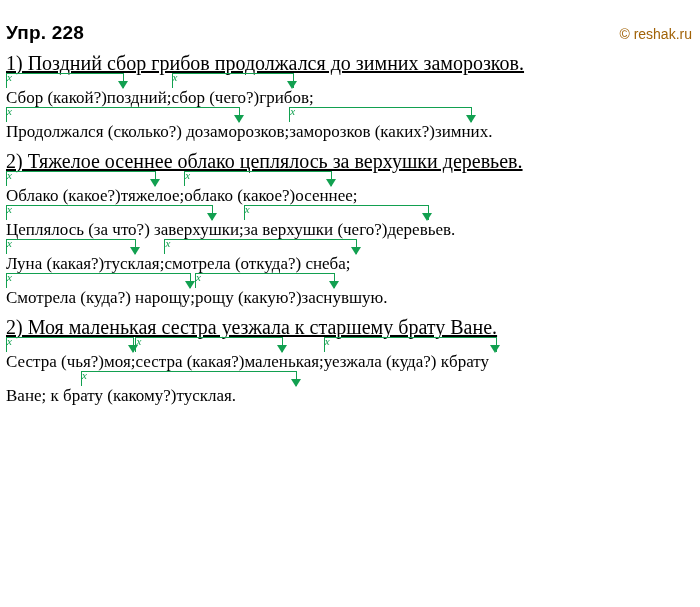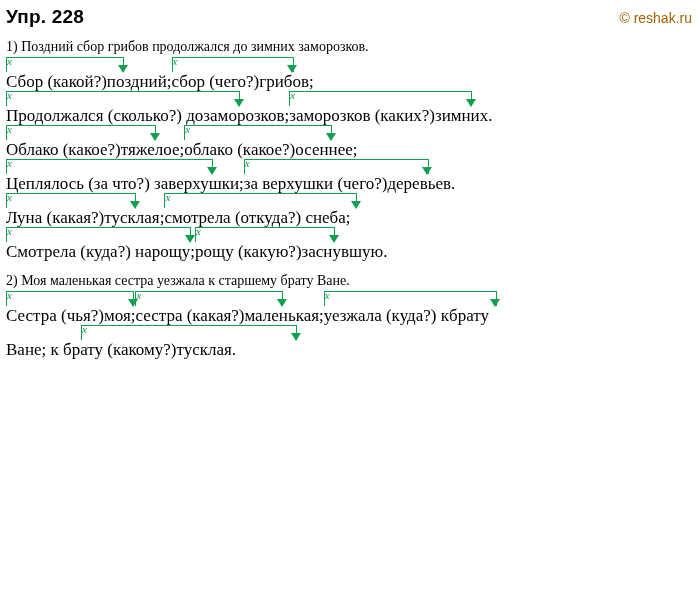--- a/index.html
+++ b/index.html
@@ -13,21 +13,21 @@
     font-family: "Liberation Serif", serif;
     color: #000000;
     position: relative;
     overflow: hidden;
   }
   .page {
     width: 700px;
     height: 607px;
     position: relative;
     box-sizing: border-box;
-    padding: 6px 8px 0 6px;
+    padding: 22px 8px 0 6px;
   }
   .header {
     display: flex;
     align-items: baseline;
     justify-content: space-between;
     margin-bottom: 6px;
   }
   .title {
     font-family: "Liberation Sans", sans-serif;
     font-weight: bold;
@@ -36,23 +36,24 @@
   }
   .copyright {
     font-family: "Liberation Sans", sans-serif;
     font-size: 14px;
     color: #a16207;
   }
   .block {
     margin: 0 0 2px 0;
   }
   .sentence {
-    font-size: 14px;
+    font-size: 20px;
     line-height: 22px;
     margin: 8px 0 4px 0;
+    text-decoration: underline;
   }
   
   .analysis {
     font-size: 17px;
     line-height: 20px;
     margin: 14px 0 2px 0;
     white-space: nowrap;
     position: relative;
   }
   .unit {
@@ -112,20 +113,21 @@
     <div class="copyright">© reshak.ru</div>
   </div>
 
   <div id="content">
       <div class="block">
         <div class="sentence">1) Поздний сбор грибов продолжался до зимних заморозков.</div>
         <div class="analysis"><span class="unit"><span class="txt">Сбор (какой?) </span><span class="arrow" style="width: 118px;"></span><span class="xmark">x</span></span><span class="unit"><span class="txt u">поздний</span></span><span class="unit"><span class="txt">; </span></span><span class="unit"><span class="txt">сбор (чего?) </span><span class="arrow" style="width: 122px;"></span><span class="xmark">x</span></span><span class="unit"><span class="txt u">грибов</span></span><span class="unit"><span class="txt">;</span></span></div>
         <div class="analysis"><span class="unit"><span class="txt">Продолжался (сколько?) до </span><span class="arrow" style="width: 234px;"></span><span class="xmark">x</span></span><span class="unit"><span class="txt u">заморозков</span></span><span class="unit"><span class="txt">; </span></span><span class="unit"><span class="txt">заморозков (каких?) </span><span class="arrow" style="width: 183px;"></span><span class="xmark">x</span></span><span class="unit"><span class="txt u">зимних</span></span><span class="unit"><span class="txt">.</span></span></div>
       </div>
       <div class="block">
+        <div class="sentence">2) Тяжелое осеннее облако цеплялось за верхушки деревьев.</div>
         <div class="analysis"><span class="unit"><span class="txt">Облако (какое?) </span><span class="arrow" style="width: 150px;"></span><span class="xmark">x</span></span><span class="unit"><span class="txt u">тяжелое</span></span><span class="unit"><span class="txt">; </span></span><span class="unit"><span class="txt">облако (какое?) </span><span class="arrow" style="width: 148px;"></span><span class="xmark">x</span></span><span class="unit"><span class="txt u">осеннее</span></span><span class="unit"><span class="txt">;</span></span></div>
         <div class="analysis"><span class="unit"><span class="txt">Цеплялось (за что?) за </span><span class="arrow" style="width: 207px;"></span><span class="xmark">x</span></span><span class="unit"><span class="txt u">верхушки</span></span><span class="unit"><span class="txt">; </span></span><span class="unit"><span class="txt">за верхушки (чего?) </span><span class="arrow" style="width: 185px;"></span><span class="xmark">x</span></span><span class="unit"><span class="txt u">деревьев</span></span><span class="unit"><span class="txt">.</span></span></div>
       </div>
       <div class="block">
         <div class="analysis"><span class="unit"><span class="txt">Луна (какая?) </span><span class="arrow" style="width: 130px;"></span><span class="xmark">x</span></span><span class="unit"><span class="txt u">тусклая</span></span><span class="unit"><span class="txt">; </span></span><span class="unit"><span class="txt">смотрела (откуда?) с </span><span class="arrow" style="width: 193px;"></span><span class="xmark">x</span></span><span class="unit"><span class="txt u">неба</span></span><span class="unit"><span class="txt">;</span></span></div>
         <div class="analysis"><span class="unit"><span class="txt">Смотрела (куда?) на </span><span class="arrow" style="width: 185px;"></span><span class="xmark">x</span></span><span class="unit"><span class="txt u">рощу</span></span><span class="unit"><span class="txt">; </span></span><span class="unit"><span class="txt">рощу (какую?) </span><span class="arrow" style="width: 140px;"></span><span class="xmark">x</span></span><span class="unit"><span class="txt u">заснувшую</span></span><span class="unit"><span class="txt">.</span></span></div>
       </div>
       <div class="block">
         <div class="sentence">2) Моя маленькая сестра уезжала к старшему брату Ване.</div>
         <div class="analysis"><span class="unit"><span class="txt">Сестра (чья?) </span><span class="arrow" style="width: 128px;"></span><span class="xmark">x</span></span><span class="unit"><span class="txt u">моя</span></span><span class="unit"><span class="txt">; </span></span><span class="unit"><span class="txt">сестра (какая?) </span><span class="arrow" style="width: 148px;"></span><span class="xmark">x</span></span><span class="unit"><span class="txt u">маленькая</span></span><span class="unit"><span class="txt">; </span></span><span class="unit"><span class="txt">уезжала (куда?) к </span><span class="arrow" style="width: 173px;"></span><span class="xmark">x</span></span><span class="unit"><span class="txt u">брату</span></span></div>

